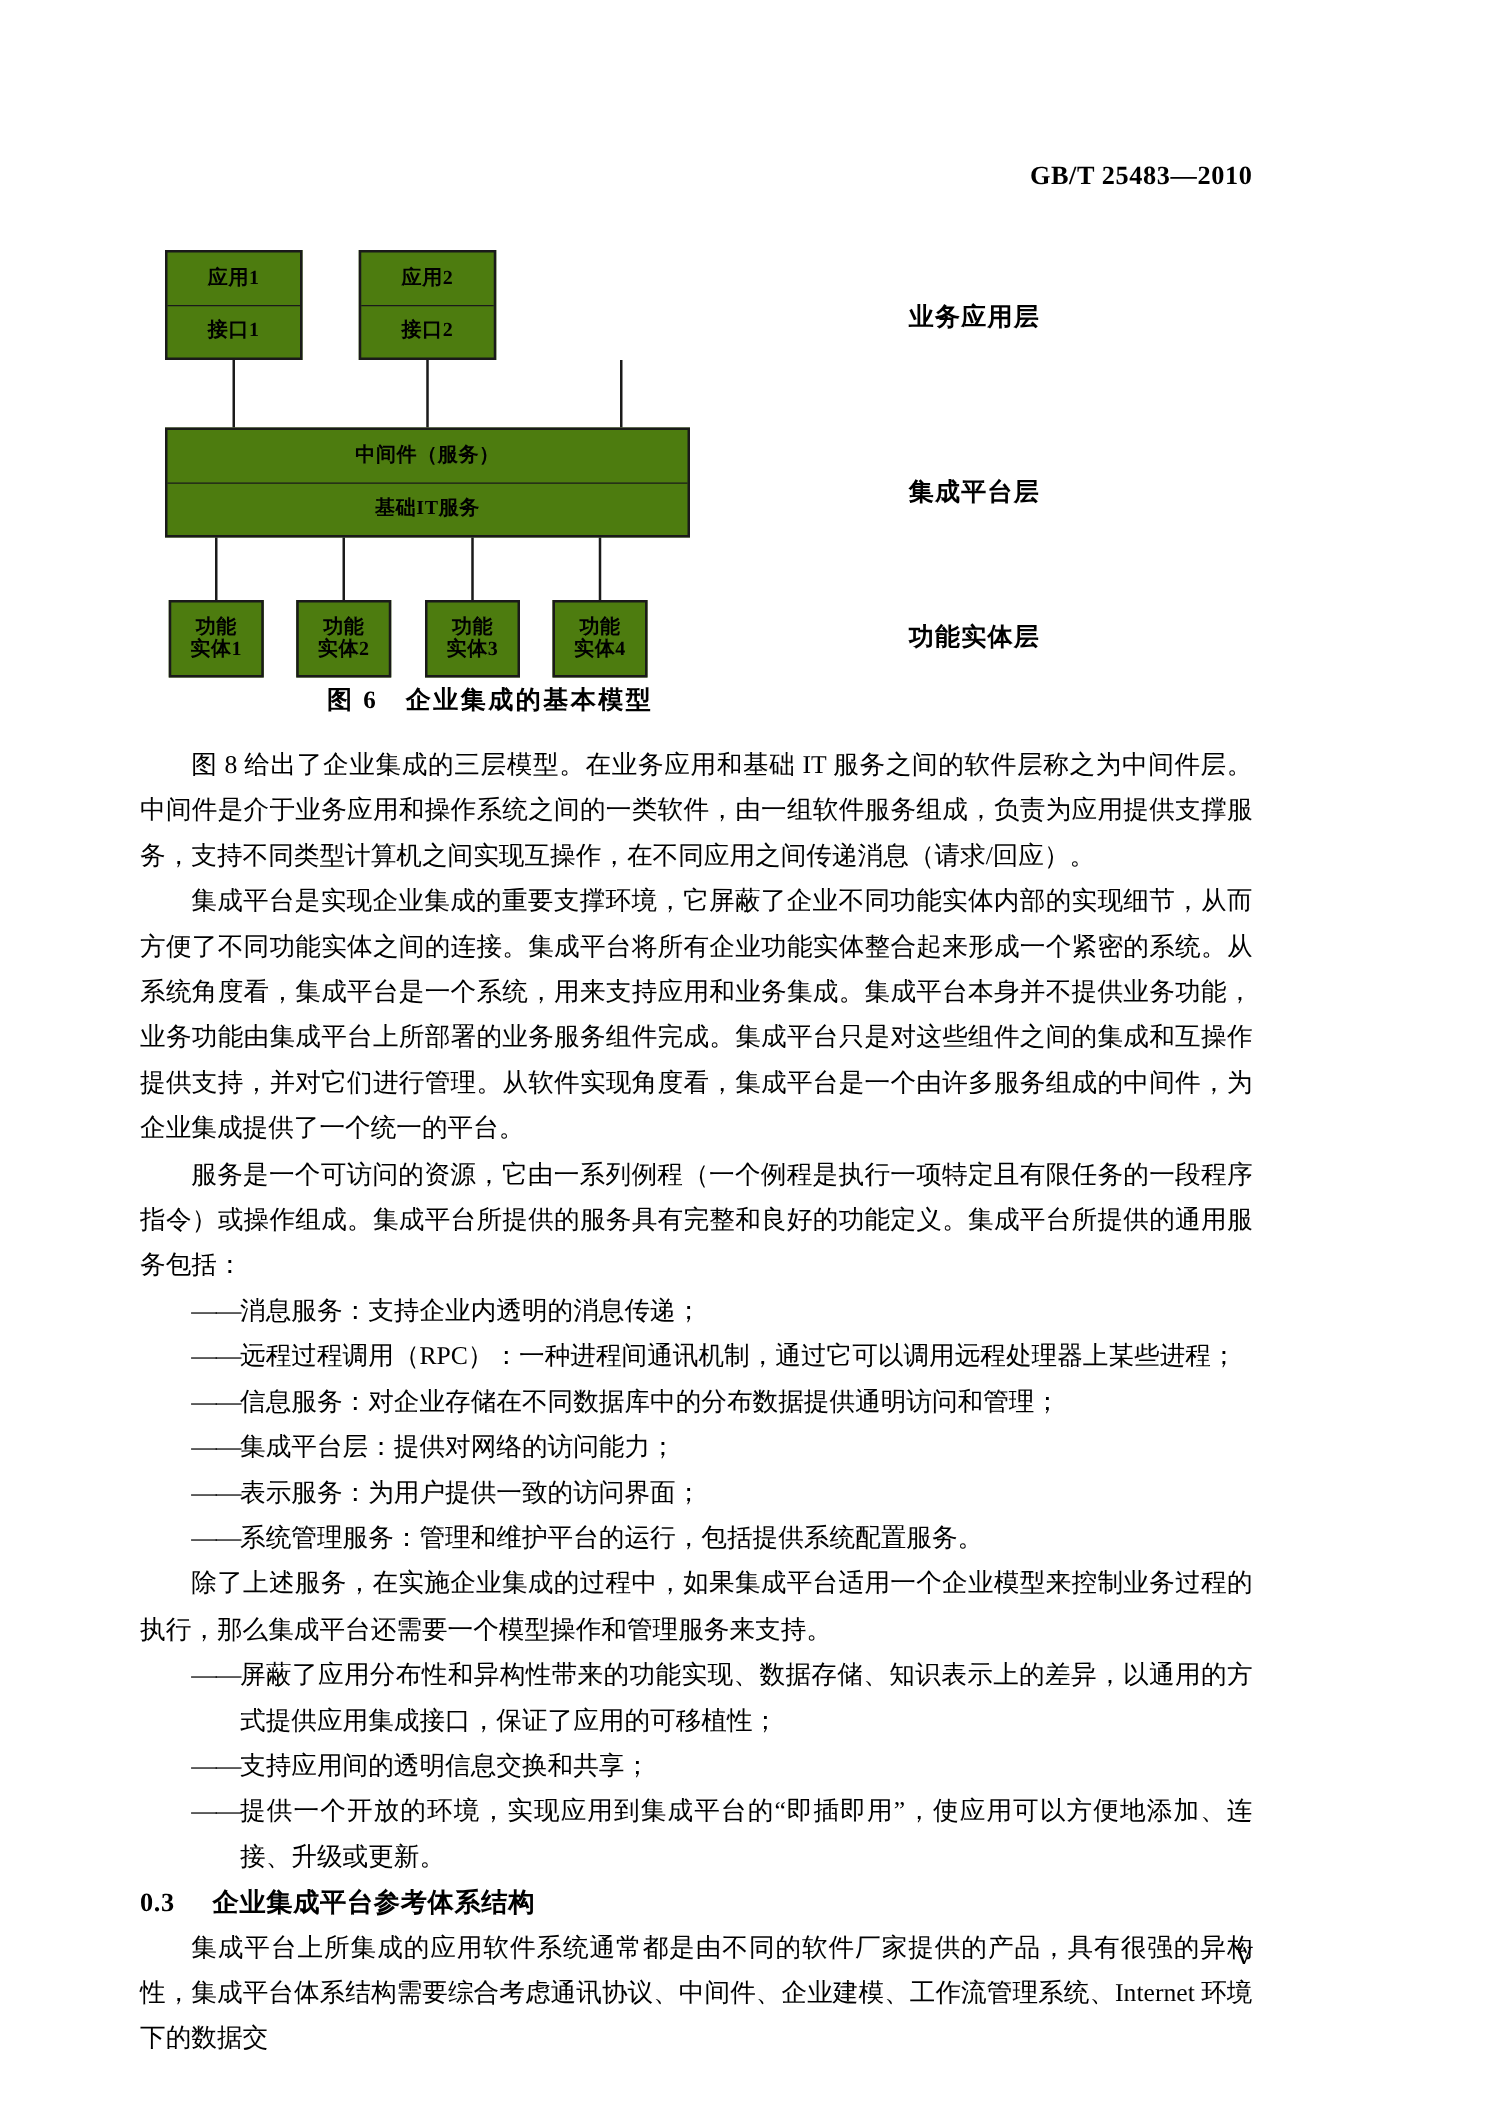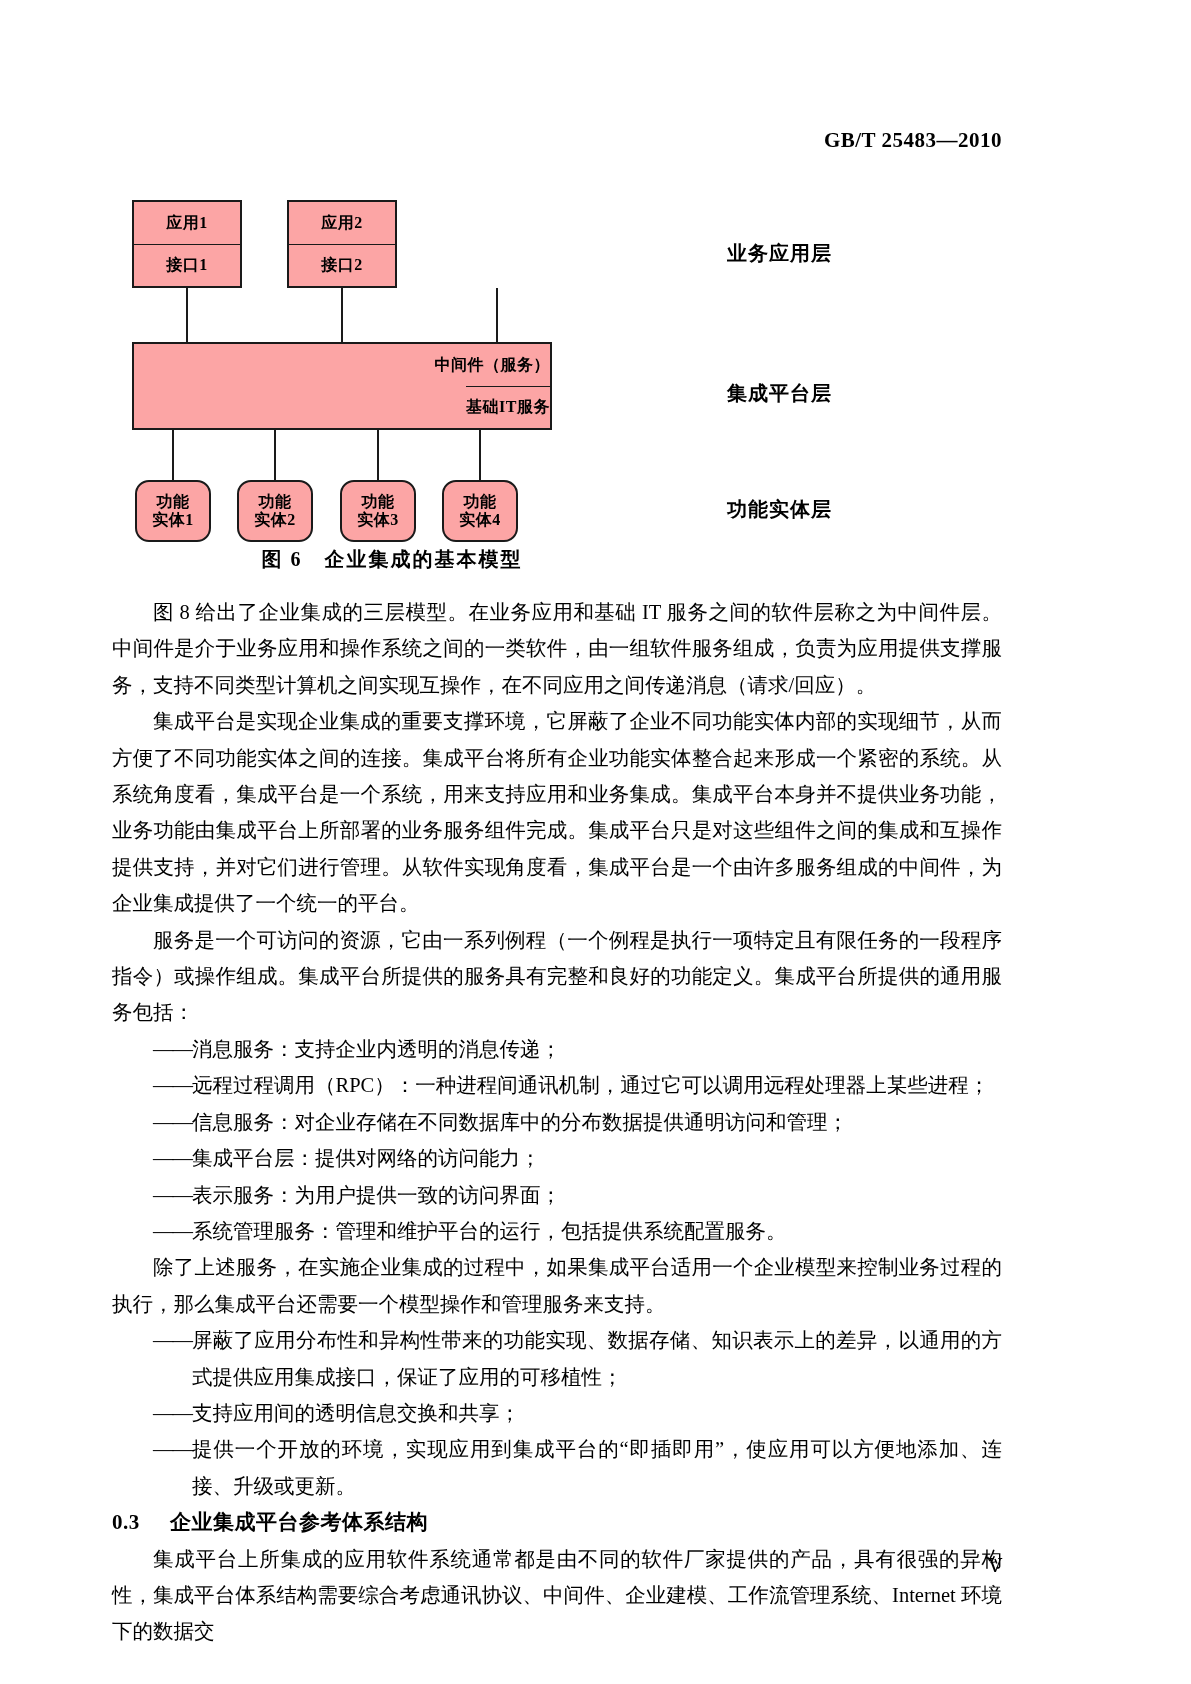--- a/index.html
+++ b/index.html
@@ -41,21 +41,21 @@
     left: 112px;
     top: 178px;
     width: 890px;
     height: 390px;
   }
 
   .fig-box {
     position: absolute;
     box-sizing: border-box;
     border: 2px solid #1a1a1a;
-    background: #fca5a5;
+    background: #4d7c0f;
     display: flex;
     flex-direction: column;
   }
   .fig-cell {
     flex: 1;
     display: flex;
     align-items: center;
     justify-content: center;
     font-size: 16px;
     font-weight: bold;
@@ -71,24 +71,23 @@
   .app-box { width: 110px; height: 88px; }
   .app1 { left: 20px;  top: 6px; }
   .app2 { left: 175px; top: 6px; }
   .app3 { left: 330px; top: 6px; }
 
   .mid-box {
     left: 20px;
     top: 148px;
     width: 420px;
     height: 88px;
-    align-items: flex-end;
-  }
-
-  .fe-box { width: 76px; height: 62px; top: 286px; border-radius: 14px; }
+  }
+
+  .fe-box { width: 76px; height: 62px; top: 286px; }
   .fe1 { left: 23px; }
   .fe2 { left: 125px; }
   .fe3 { left: 228px; }
   .fe4 { left: 330px; }
 
   .vline {
     position: absolute;
     width: 2px;
     background: #1a1a1a;
   }

